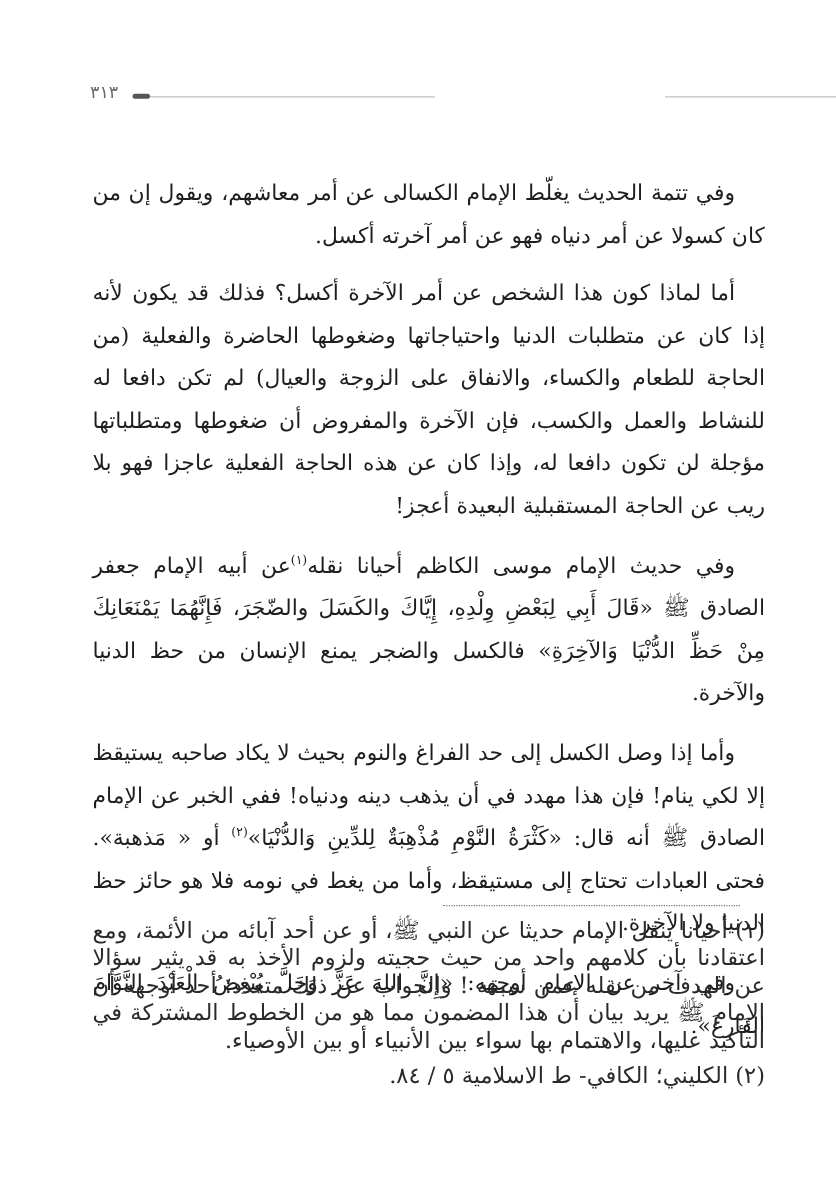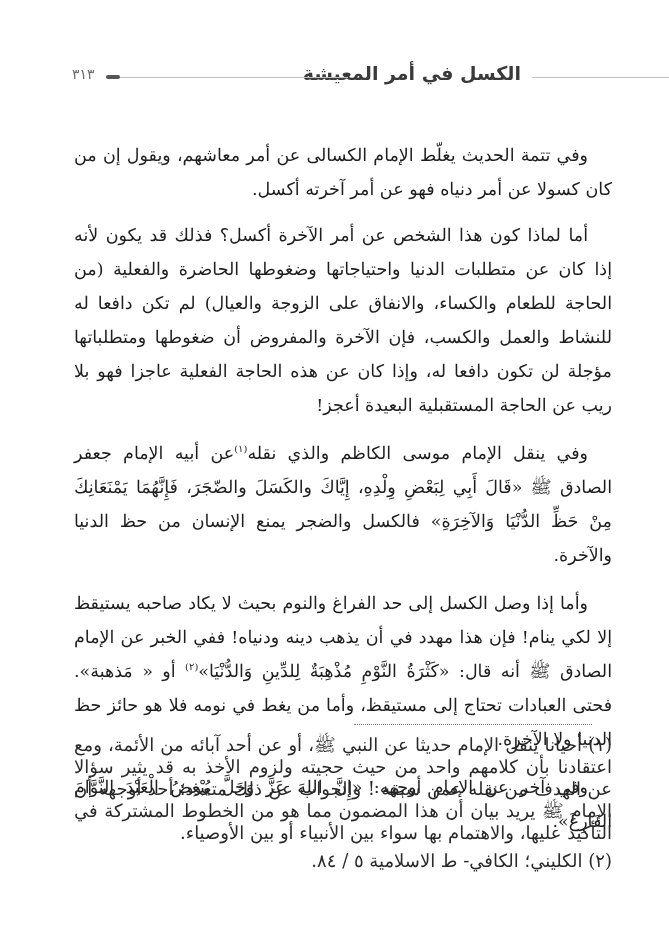--- a/index.html
+++ b/index.html
@@ -128,30 +128,29 @@
       margin-top: 6px;
     }
   </style>
 </head>
 <body>
 
 <div class="page">
 
   <div class="run-header">
     <div class="hdr-line-right"></div>
-    <div class="hdr-title">الكسل في أمر المعيشة</div>
     <div class="hdr-line-left"></div>
     <div class="hdr-dash"></div>
     <div class="hdr-pagenum">٣١٣</div>
   </div>
 
   <div class="body-text">
     <p class="p1">وفي تتمة الحديث يغلّط الإمام الكسالى عن أمر معاشهم، ويقول إن من كان كسولا عن أمر دنياه فهو عن أمر آخرته أكسل.</p>
     <p>أما لماذا كون هذا الشخص عن أمر الآخرة أكسل؟ فذلك قد يكون لأنه إذا كان عن متطلبات الدنيا واحتياجاتها وضغوطها الحاضرة والفعلية (من الحاجة للطعام والكساء، والانفاق على الزوجة والعيال) لم تكن دافعا له للنشاط والعمل والكسب، فإن الآخرة والمفروض أن ضغوطها ومتطلباتها مؤجلة لن تكون دافعا له، وإذا كان عن هذه الحاجة الفعلية عاجزا فهو بلا ريب عن الحاجة المستقبلية البعيدة أعجز!</p>
-    <p><span>وفي ينقل الإمام موسى الكاظم والذي نقله</span><sup class="fn">(١)</sup><span>عن أبيه الإمام جعفر الصادق ﷺ «قَالَ أَبِي لِبَعْضِ وِلْدِهِ، إِيَّاكَ والكَسَلَ والضّجَرَ، فَإِنَّهُمَا يَمْنَعَانِكَ مِنْ حَظِّ الدُّنْيَا وَالآخِرَةِ» فالكسل والضجر يمنع الإنسان من حظ الدنيا والآخرة.</span></p>
+    <p><span>وفي حديث الإمام موسى الكاظم أحيانا نقله</span><sup class="fn">(١)</sup><span>عن أبيه الإمام جعفر الصادق ﷺ «قَالَ أَبِي لِبَعْضِ وِلْدِهِ، إِيَّاكَ والكَسَلَ والضّجَرَ، فَإِنَّهُمَا يَمْنَعَانِكَ مِنْ حَظِّ الدُّنْيَا وَالآخِرَةِ» فالكسل والضجر يمنع الإنسان من حظ الدنيا والآخرة.</span></p>
     <p><span>وأما إذا وصل الكسل إلى حد الفراغ والنوم بحيث لا يكاد صاحبه يستيقظ إلا لكي ينام! فإن هذا مهدد في أن يذهب دينه ودنياه! ففي الخبر عن الإمام الصادق ﷺ أنه قال: «كَثْرَةُ النَّوْمِ مُذْهِبَةٌ لِلدِّينِ وَالدُّنْيَا»</span><sup class="fn">(٢)</sup><span> أو « مَذهبة». فحتى العبادات تحتاج إلى مستيقظ، وأما من يغط في نومه فلا هو حائز حظ الدنيا ولا الآخرة.</span></p>
     <p>وفي آخر عن الإمام أوجهه: «إِنَّ اللهَ عَزَّ وَجَلَّ يُبْغِضُ الْعَبْدَ النَّوَّامَ الفَارِغَ».</p>
   </div>
 
   <div class="fn-sep"></div>
 
   <div class="footnotes">
     <p class="fn-item"><span>(١)</span> <span>أحيانا ينقل الإمام حديثا عن النبي ﷺ، أو عن أحد آبائه من الأئمة، ومع اعتقادنا بأن كلامهم واحد من حيث حجيته ولزوم الأخذ به قد يثير سؤالا عن الهدف من نقله عمن سبقه ! والجواب عن ذلك متعدد؛ أحد أوجهه أن الإمام ﷺ يريد بيان أن هذا المضمون مما هو من الخطوط المشتركة في التأكيد عليها، والاهتمام بها سواء بين الأنبياء أو بين الأوصياء.</span></p>
     <p class="fn-item second"><span>(٢)</span> <span>الكليني؛ الكافي- ط الاسلامية ٥ / ٨٤.</span></p>
   </div>

